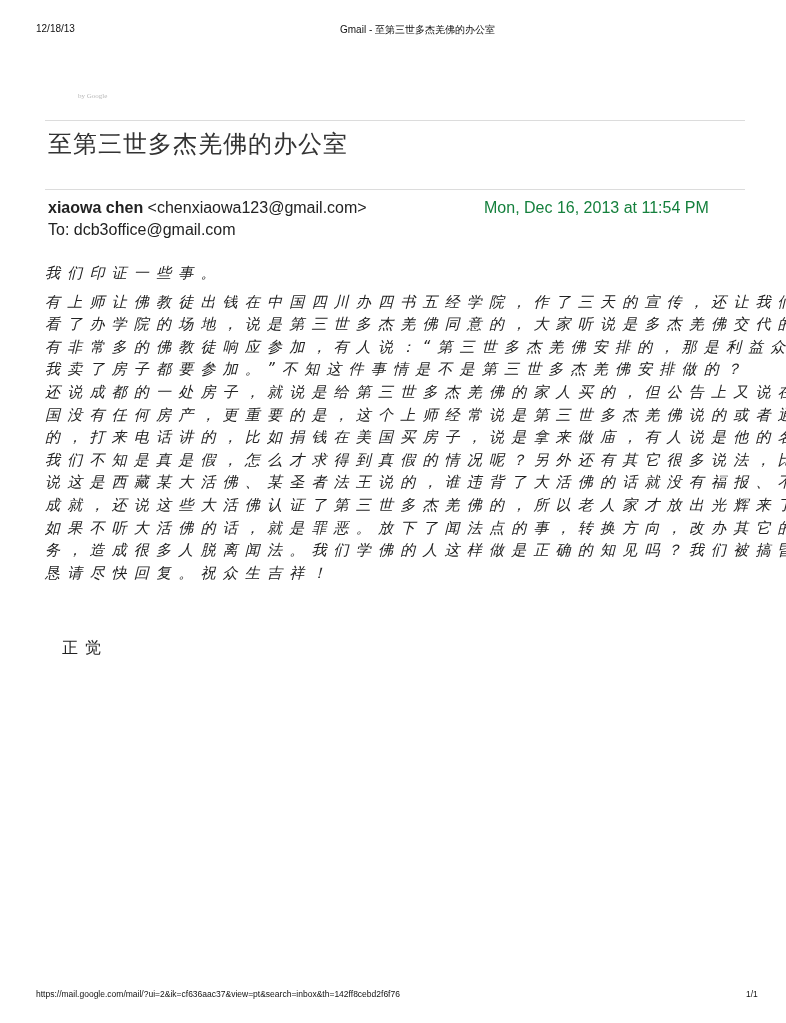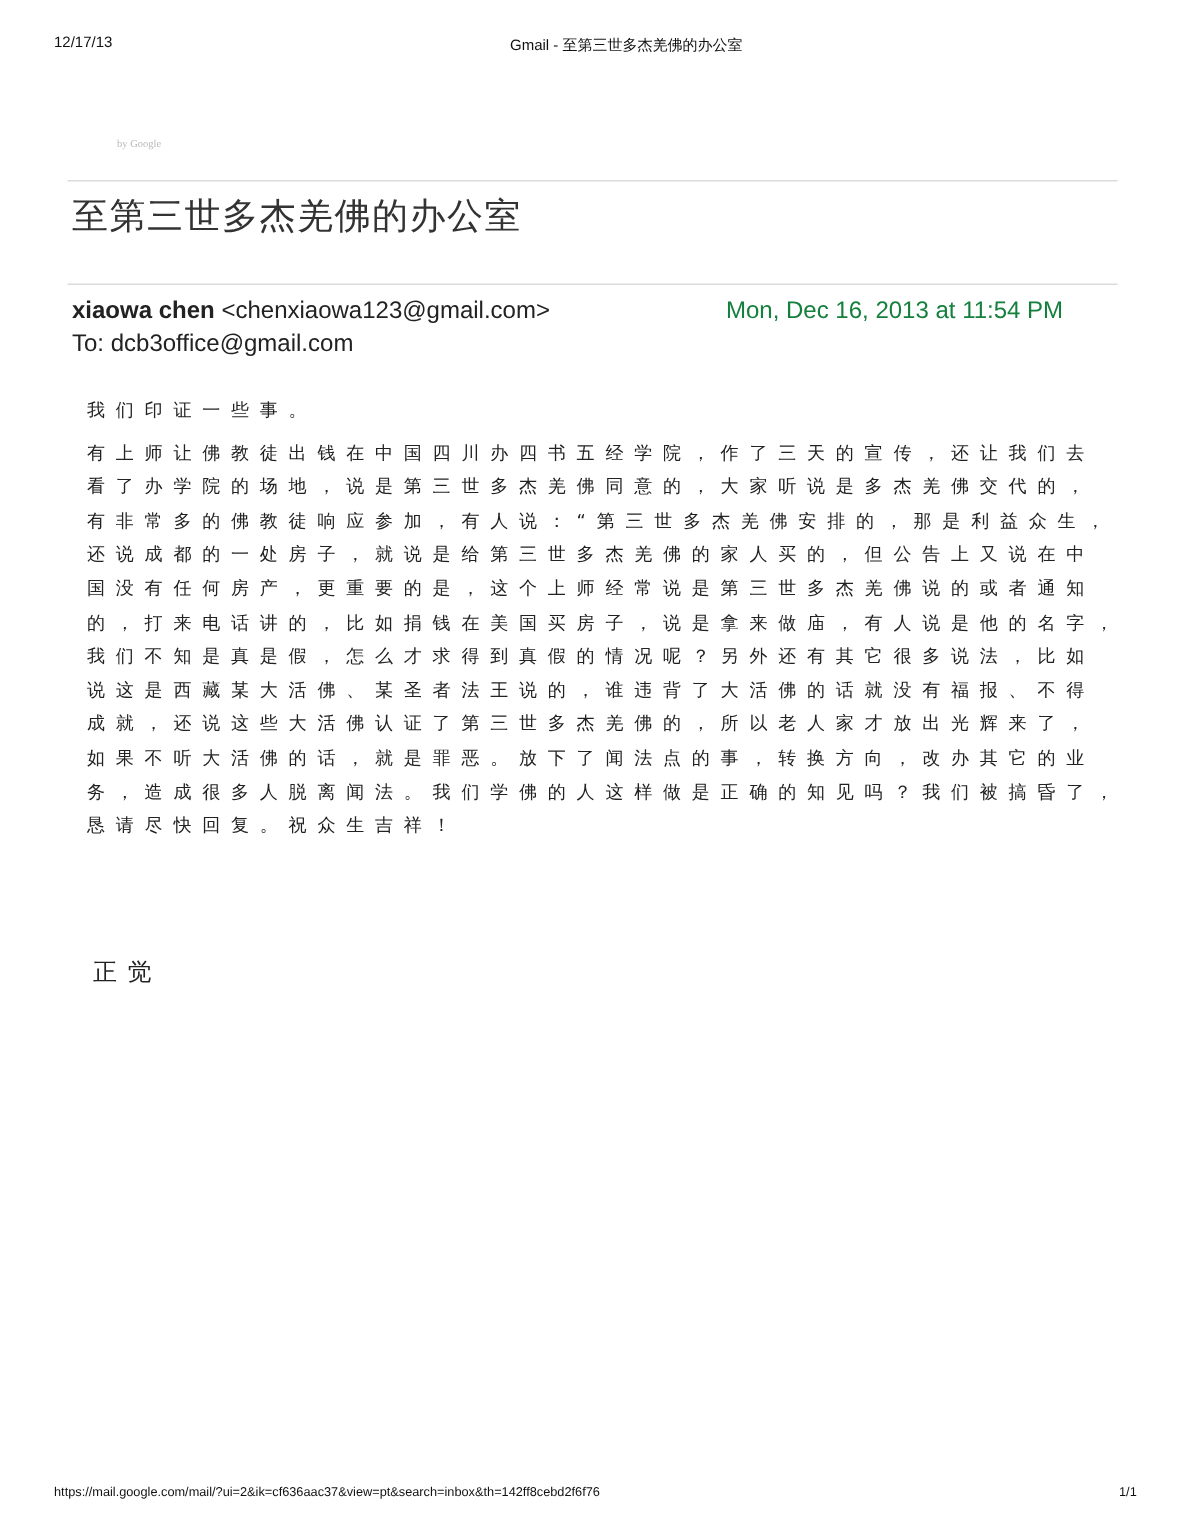--- a/index.html
+++ b/index.html
@@ -21,31 +21,31 @@
     .logo-a { color: #e8c61a; font-family: "Liberation Sans", sans-serif; font-size: 38px; }
     .logo-i { color: #3a8dde; font-family: "Liberation Sans", sans-serif; font-size: 38px; }
     .logo-l { color: #3fae49; font-family: "Liberation Sans", sans-serif; font-size: 38px; }
     .logo-sub { position: absolute; left: 12px; top: 44px; font-size: 7px; color: #b8b8b8; font-family: "Liberation Serif", serif; padding-left: 12px; }
     .rule { left: 45px; width: 700px; height: 1px; background: #dcdcdc; }
     .subject { left: 48px; top: 128px; font-size: 24px; color: #333; letter-spacing: 1px; }
     .from-line { left: 48px; top: 199px; font-size: 16px; color: #222; }
     .from-name { font-weight: bold; }
     .date-line { left: 484px; top: 199px; font-size: 16px; color: #15803d; }
     .to-line { left: 48px; top: 221px; font-size: 16px; color: #222; }
-    .body { left: 58px; top: 262px; width: 660px; font-family: "DejaVu Sans", sans-serif; font-size: 12px; color: #222; }
+    .body { left: 45px; top: 262px; width: 660px; font-family: "DejaVu Sans", sans-serif; font-size: 15px; color: #222; font-style: italic; }
     .body-line { height: 22.6px; line-height: 22.6px; white-space: nowrap; letter-spacing: 7.2px; }
     .greeting { margin-bottom: 6px; }
     .signature { left: 62px; top: 638px; font-family: "DejaVu Sans", sans-serif; font-size: 16px; color: #222; letter-spacing: 7px; }
     .footer-url { left: 36px; top: 989px; font-size: 8.5px; color: #111; text-align: right; }
     .footer-page { left: 746px; top: 989px; font-size: 8.5px; color: #111; }
   </style>
 </head>
 <body>
 
-<div class="abs print-date">12/17/13</div>
+<div class="abs print-date">12/18/13</div>
 <div class="abs print-title">Gmail - 至第三世多杰羌佛的办公室</div>
 
 <div class="abs logo">
   <div class="logo-sub">by Google</div>
 </div>
 
 <div class="abs rule" style="top:120px"></div>
 <div class="abs subject">至第三世多杰羌佛的办公室</div>
 <div class="abs rule" style="top:189px"></div>
 
@@ -54,20 +54,21 @@
   <span>&lt;chenxiaowa123@gmail.com&gt;</span>
 </div>
 <div class="abs date-line">Mon, Dec 16, 2013 at 11:54 PM</div>
 <div class="abs to-line">To: dcb3office@gmail.com</div>
 
 <div class="abs body">
   <div class="body-line greeting">我们印证一些事。</div>
   <div class="body-line">有上师让佛教徒出钱在中国四川办四书五经学院，作了三天的宣传，还让我们去</div>
   <div class="body-line">看了办学院的场地，说是第三世多杰羌佛同意的，大家听说是多杰羌佛交代的，</div>
   <div class="body-line">有非常多的佛教徒响应参加，有人说：“第三世多杰羌佛安排的，那是利益众生，</div>
+  <div class="body-line">我卖了房子都要参加。”不知这件事情是不是第三世多杰羌佛安排做的？</div>
   <div class="body-line">还说成都的一处房子，就说是给第三世多杰羌佛的家人买的，但公告上又说在中</div>
   <div class="body-line">国没有任何房产，更重要的是，这个上师经常说是第三世多杰羌佛说的或者通知</div>
   <div class="body-line">的，打来电话讲的，比如捐钱在美国买房子，说是拿来做庙，有人说是他的名字，</div>
   <div class="body-line">我们不知是真是假，怎么才求得到真假的情况呢？另外还有其它很多说法，比如</div>
   <div class="body-line">说这是西藏某大活佛、某圣者法王说的，谁违背了大活佛的话就没有福报、不得</div>
   <div class="body-line">成就，还说这些大活佛认证了第三世多杰羌佛的，所以老人家才放出光辉来了，</div>
   <div class="body-line">如果不听大活佛的话，就是罪恶。放下了闻法点的事，转换方向，改办其它的业</div>
   <div class="body-line">务，造成很多人脱离闻法。我们学佛的人这样做是正确的知见吗？我们被搞昏了，</div>
   <div class="body-line">恳请尽快回复。祝众生吉祥！</div>
 </div>

